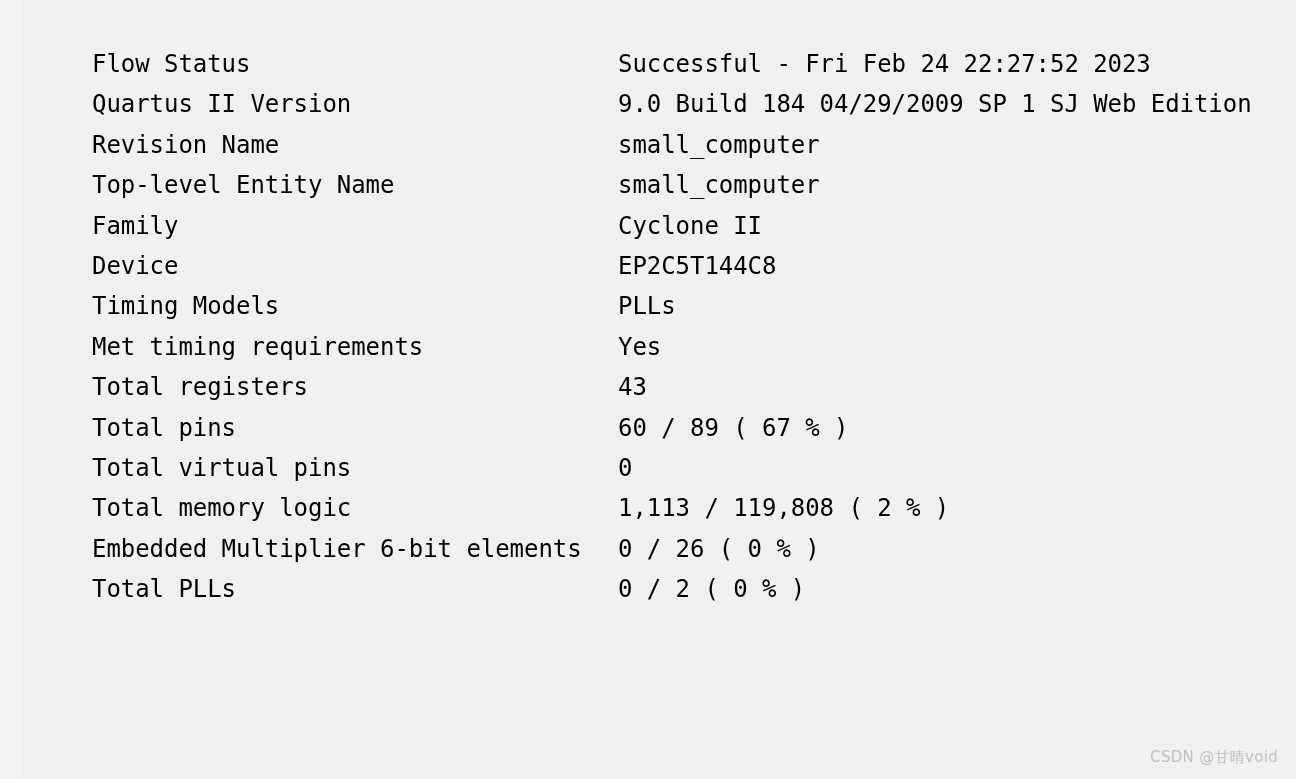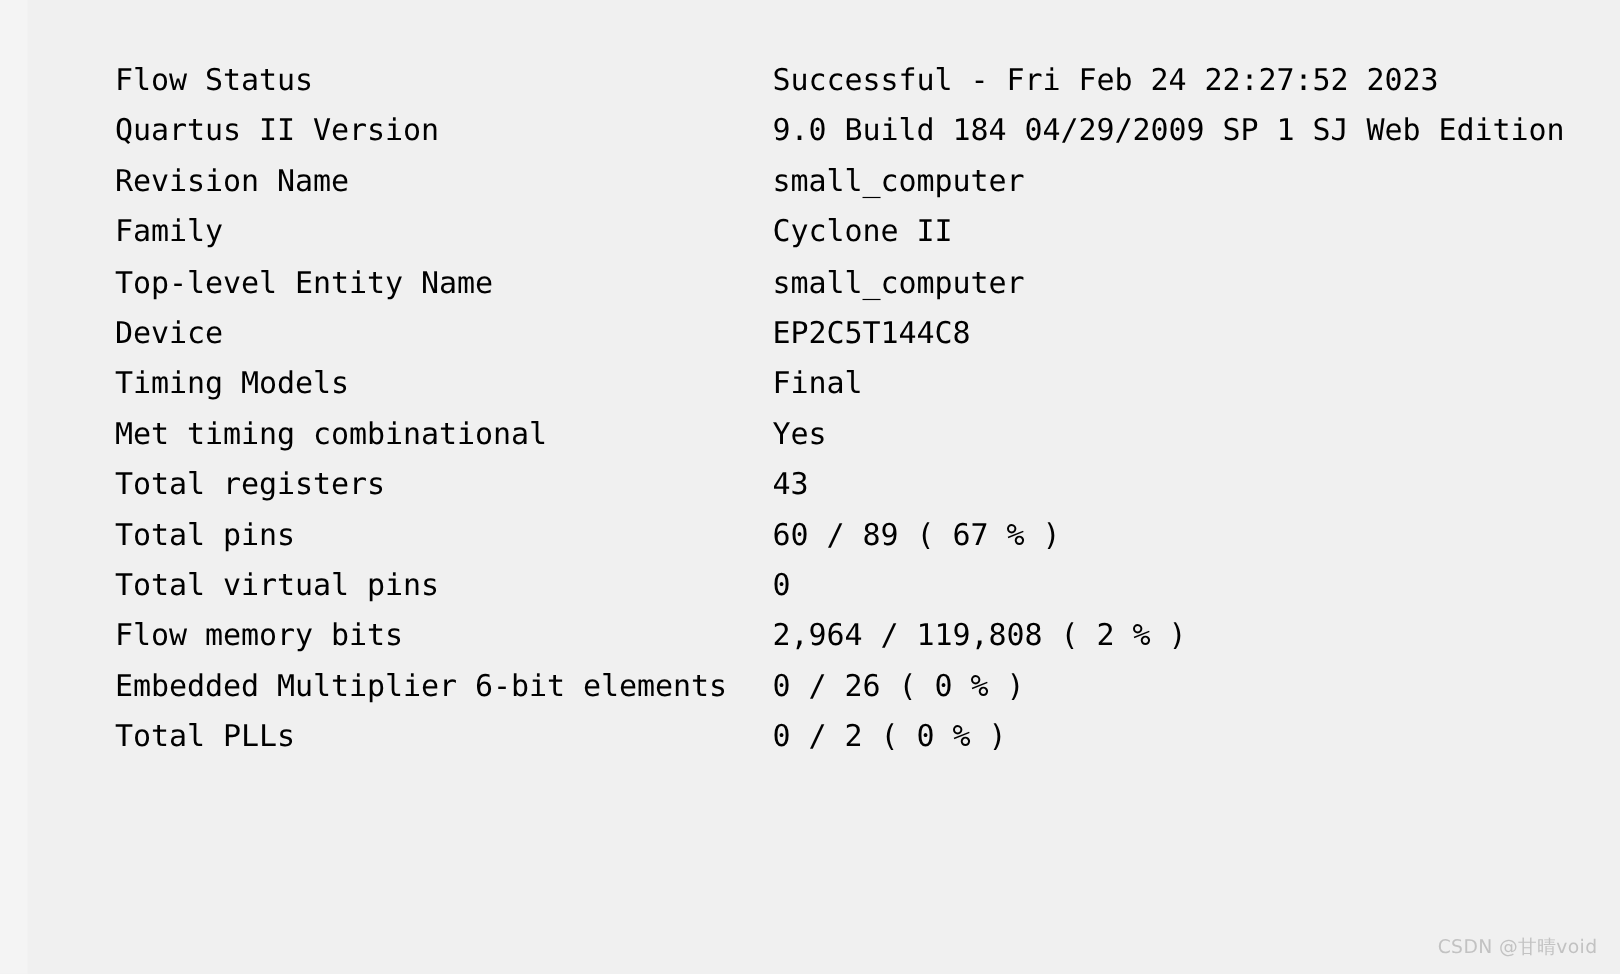--- a/index.html
+++ b/index.html
@@ -101,54 +101,54 @@
         </tr>
         <tr>
           <td class="cell-label">Quartus II Version</td>
           <td class="cell-value">9.0 Build 184 04/29/2009 SP 1 SJ Web Edition</td>
         </tr>
         <tr>
           <td class="cell-label">Revision Name</td>
           <td class="cell-value">small_computer</td>
         </tr>
         <tr>
+          <td class="cell-label">Top-level Entity Name</td>
+          <td class="cell-value">small_computer</td>
+        </tr>
+        <tr>
           <td class="cell-label">Family</td>
           <td class="cell-value">Cyclone II</td>
-        </tr>
-        <tr>
-          <td class="cell-label">Top-level Entity Name</td>
-          <td class="cell-value">small_computer</td>
         </tr>
         <tr>
           <td class="cell-label">Device</td>
           <td class="cell-value">EP2C5T144C8</td>
         </tr>
         <tr>
           <td class="cell-label">Timing Models</td>
-          <td class="cell-value">Final</td>
+          <td class="cell-value">PLLs</td>
         </tr>
         <tr>
-          <td class="cell-label">Met timing combinational</td>
+          <td class="cell-label">Met timing requirements</td>
           <td class="cell-value">Yes</td>
         </tr>
         <tr>
           <td class="cell-label">Total registers</td>
           <td class="cell-value">43</td>
         </tr>
         <tr>
           <td class="cell-label">Total pins</td>
           <td class="cell-value">60 / 89 ( 67 % )</td>
         </tr>
         <tr>
           <td class="cell-label">Total virtual pins</td>
           <td class="cell-value">0</td>
         </tr>
         <tr>
-          <td class="cell-label">Flow memory bits</td>
-          <td class="cell-value">2,964 / 119,808 ( 2 % )</td>
+          <td class="cell-label">Total memory logic</td>
+          <td class="cell-value">1,113 / 119,808 ( 2 % )</td>
         </tr>
         <tr>
           <td class="cell-label">Embedded Multiplier 6-bit elements</td>
           <td class="cell-value">0 / 26 ( 0 % )</td>
         </tr>
         <tr>
           <td class="cell-label">Total PLLs</td>
           <td class="cell-value">0 / 2 ( 0 % )</td>
         </tr>
       </tbody>

